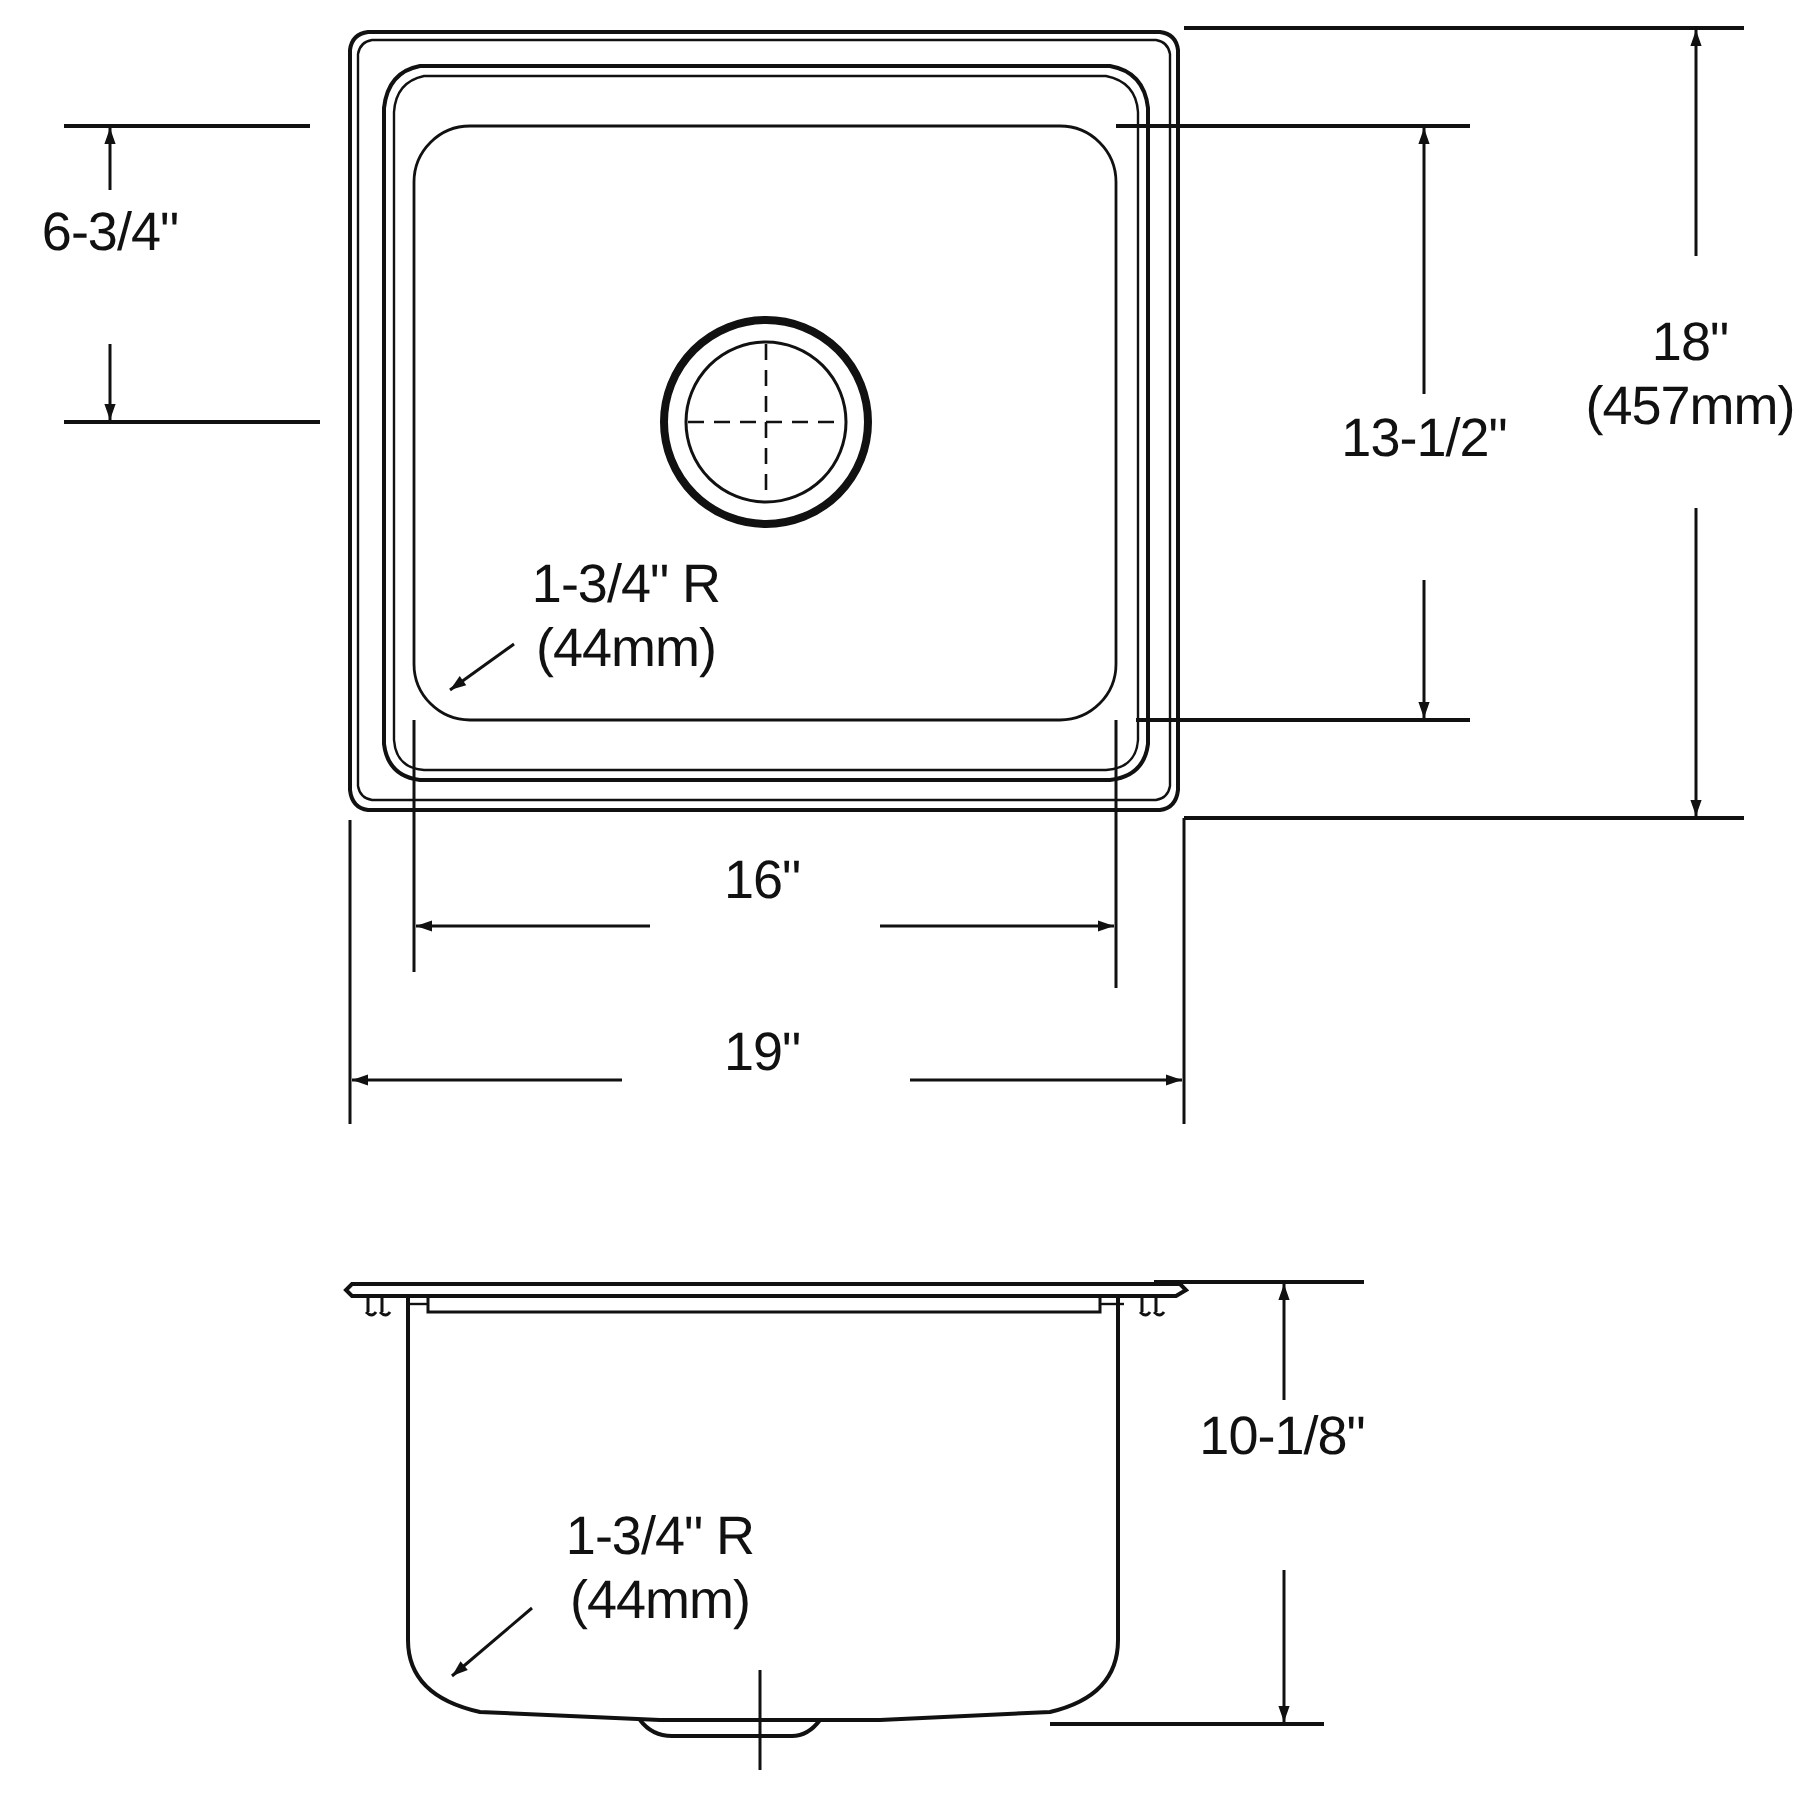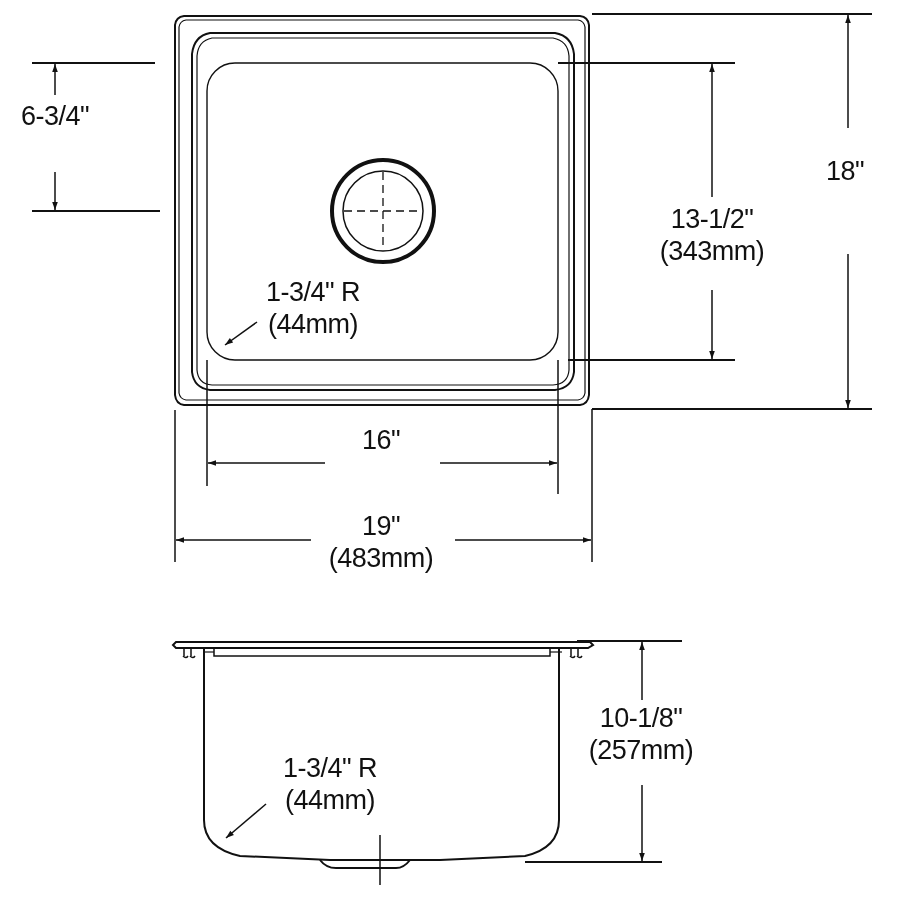--- a/index.html
+++ b/index.html
@@ -96,42 +96,40 @@
     <line class="line" stroke-width="1.5" x1="642" y1="785" x2="642" y2="861" marker-end="url(#arr)"></line>
   </g>
 </svg>
 
 <div class="dim-label" style="left:55px; top:100px;">
   <span>6-3/4"</span>
 </div>
 
 <div class="dim-label" style="left:712px; top:203px;">
   <span>13-1/2"</span>
-  <span>(343mm)</span>
 </div>
 
 <div class="dim-label" style="left:845px; top:155px;">
   <span>18"</span>
+  <span>(457mm)</span>
 </div>
 
 <div class="dim-label" style="left:313px; top:276px;">
   <span>1-3/4" R</span>
   <span>(44mm)</span>
 </div>
 
 <div class="dim-label" style="left:381px; top:424px;">
   <span>16"</span>
 </div>
 
 <div class="dim-label" style="left:381px; top:510px;">
   <span>19"</span>
-  <span>(483mm)</span>
 </div>
 
 <div class="dim-label" style="left:330px; top:752px;">
   <span>1-3/4" R</span>
   <span>(44mm)</span>
 </div>
 
 <div class="dim-label" style="left:641px; top:702px;">
   <span>10-1/8"</span>
-  <span>(257mm)</span>
 </div>
 
 </body></html>

